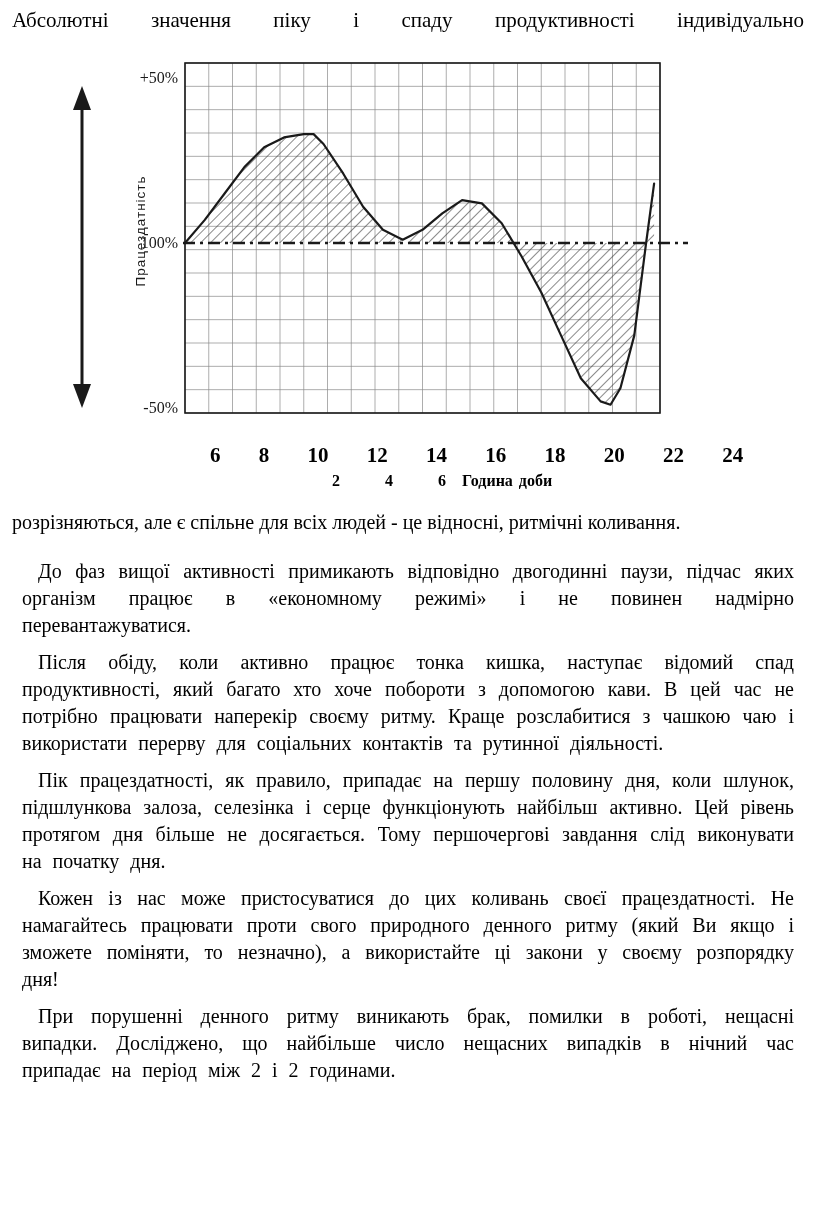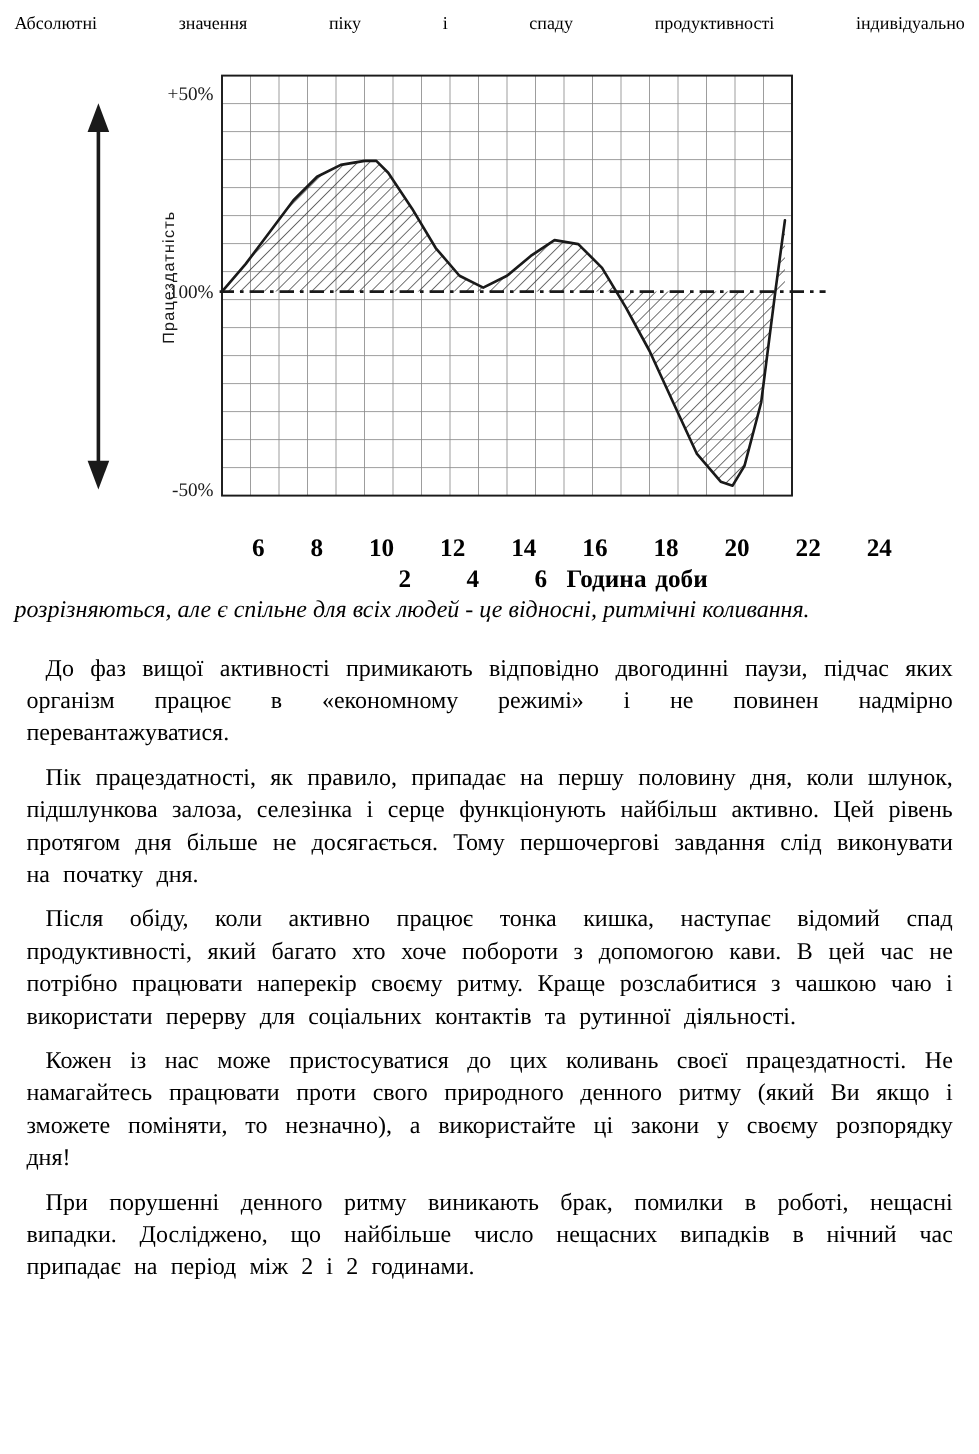--- a/index.html
+++ b/index.html
@@ -3,36 +3,36 @@
 <meta charset="utf-8">
 <style>
   html,body{margin:0;padding:0;}
   body{
     width:816px;height:1212px;background:#ffffff;color:#000;
     font-family:"Liberation Serif", serif;
     overflow:hidden;
   }
   .page{padding:4px 12px 0 12px;}
   .title-line{
-    font-size:15px;line-height:28px;margin:2px 0 0 0;
+    font-size:21px;line-height:28px;margin:2px 0 0 0;
     text-align:justify;text-align-last:justify;
   }
   .chart-wrap{margin:22px 0 0 48px;position:relative;}
   .ticks-row1{
     font-weight:bold;font-size:21px;line-height:26px;
     margin:14px 0 0 198px;word-spacing:33px;white-space:nowrap;
   }
   .ticks-row2{
-    font-weight:bold;font-size:21px;line-height:26px;
+    font-weight:bold;font-size:16px;line-height:26px;
     margin:0 0 0 320px;word-spacing:41px;white-space:nowrap;
   }
   .ticks-row2 .axis-title{word-spacing:2px;margin-left:16px;}
   .cont-line{
-    font-size:20px;line-height:27px;margin-top:0;
-    text-align:justify;word-spacing:0;font-style:italic;
+    font-size:20px;line-height:27px;margin-top:15px;
+    text-align:justify;word-spacing:0;
   }
   .body-text{margin-top:22px;}
   .para{
     font-size:20px;line-height:27px;margin:10px;
     text-align:justify;text-indent:16px;word-spacing:6px;
   }
 </style>
 </head>
 <body>
 
@@ -102,19 +102,19 @@
     </svg>
   </div>
 
   <div class="ticks-row1">6 8 10 12 14 16 18 20 22 24</div>
   <div class="ticks-row2"><span>2 4 6</span><span class="axis-title">Година доби</span></div>
 
   <div class="cont-line">розрізняються, але є спільне для всіх людей - це відносні, ритмічні коливання.</div>
 
   <div class="body-text">
     <p class="para">До фаз вищої активності примикають відповідно двогодинні паузи, підчас яких організм працює в «економному режимі» і не повинен надмірно перевантажуватися.</p>
+    <p class="para">Після обіду, коли активно працює тонка кишка, наступає відомий спад продуктивності, який багато хто хоче побороти з допомогою кави. В цей час не потрібно працювати наперекір своєму ритму. Краще розслабитися з чашкою чаю і використати перерву для соціальних контактів та рутинної діяльності.</p>
     <p class="para">Пік працездатності, як правило, припадає на першу половину дня, коли шлунок, підшлункова залоза, селезінка і серце функціонують найбільш активно. Цей рівень протягом дня більше не досягається. Тому першочергові завдання слід виконувати на початку дня.</p>
-    <p class="para">Після обіду, коли активно працює тонка кишка, наступає відомий спад продуктивності, який багато хто хоче побороти з допомогою кави. В цей час не потрібно працювати наперекір своєму ритму. Краще розслабитися з чашкою чаю і використати перерву для соціальних контактів та рутинної діяльності.</p>
     <p class="para">Кожен із нас може пристосуватися до цих коливань своєї працездатності. Не намагайтесь працювати проти свого природного денного ритму (який Ви якщо і зможете поміняти, то незначно), а використайте ці закони у своєму розпорядку дня!</p>
     <p class="para">При порушенні денного ритму виникають брак, помилки в роботі, нещасні випадки. Досліджено, що найбільше число нещасних випадків в нічний час припадає на період між 2 і 2 годинами.</p>
   </div>
 
 </div>
 
 </body></html>

